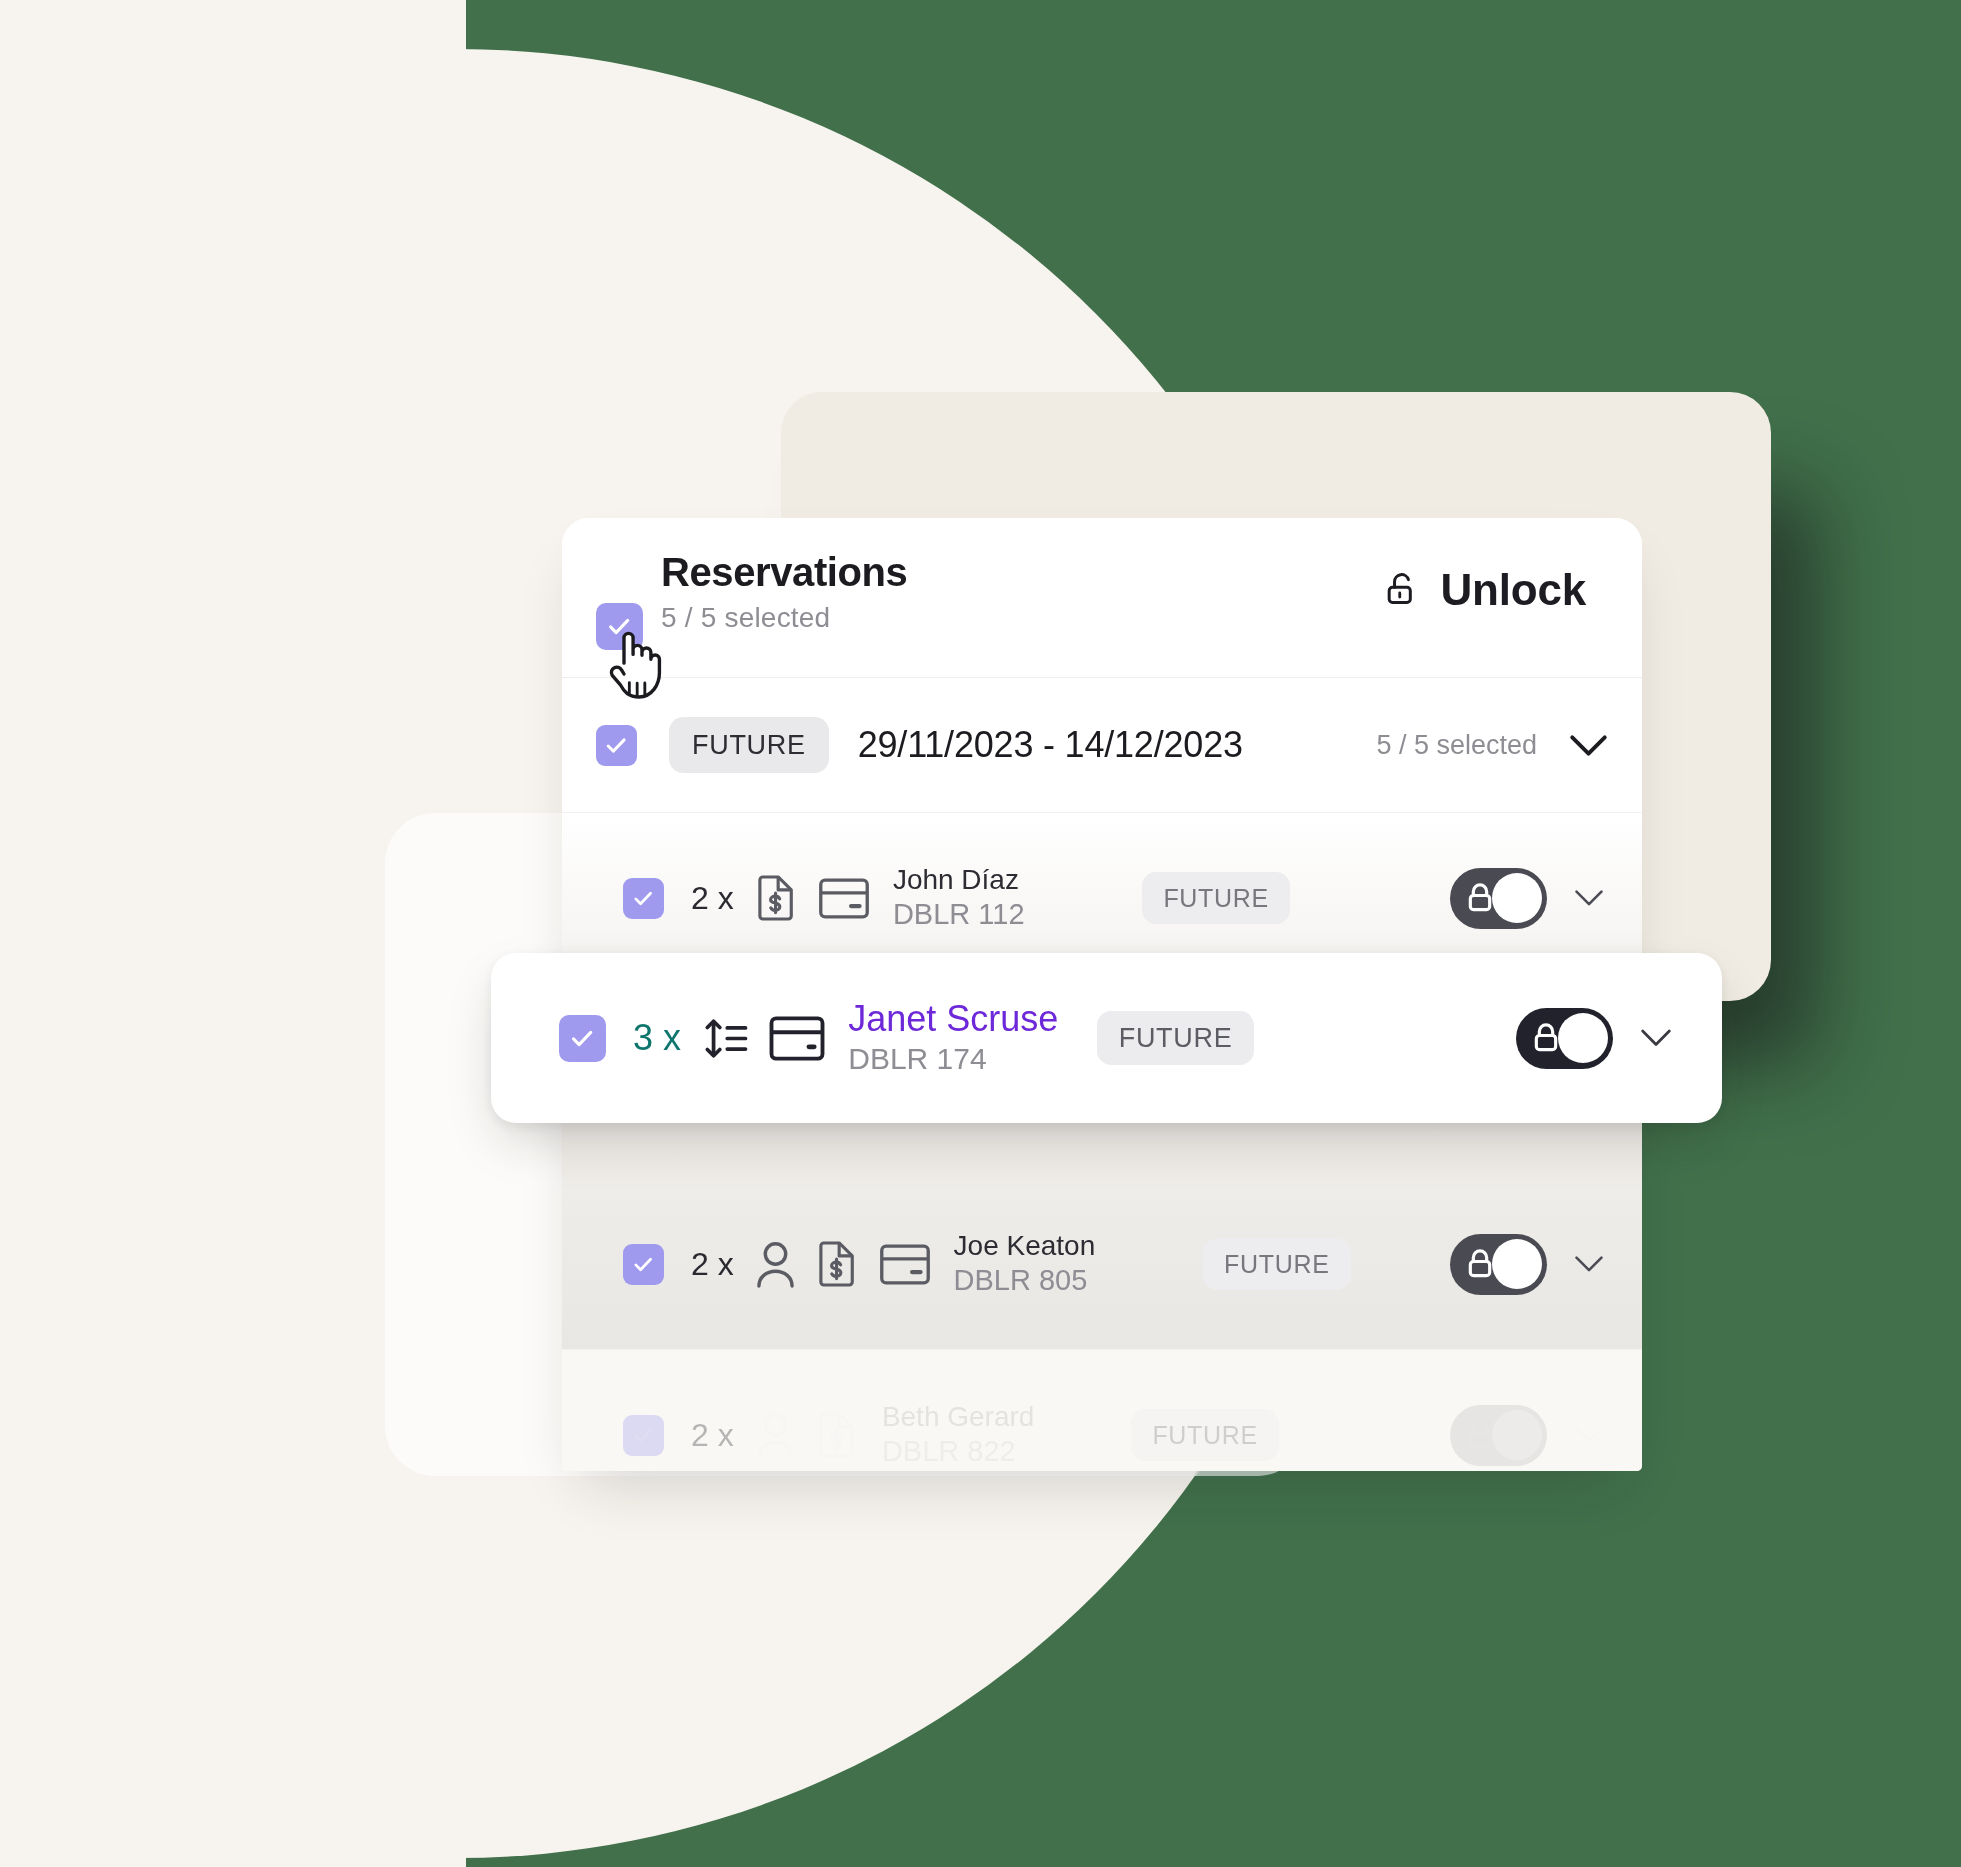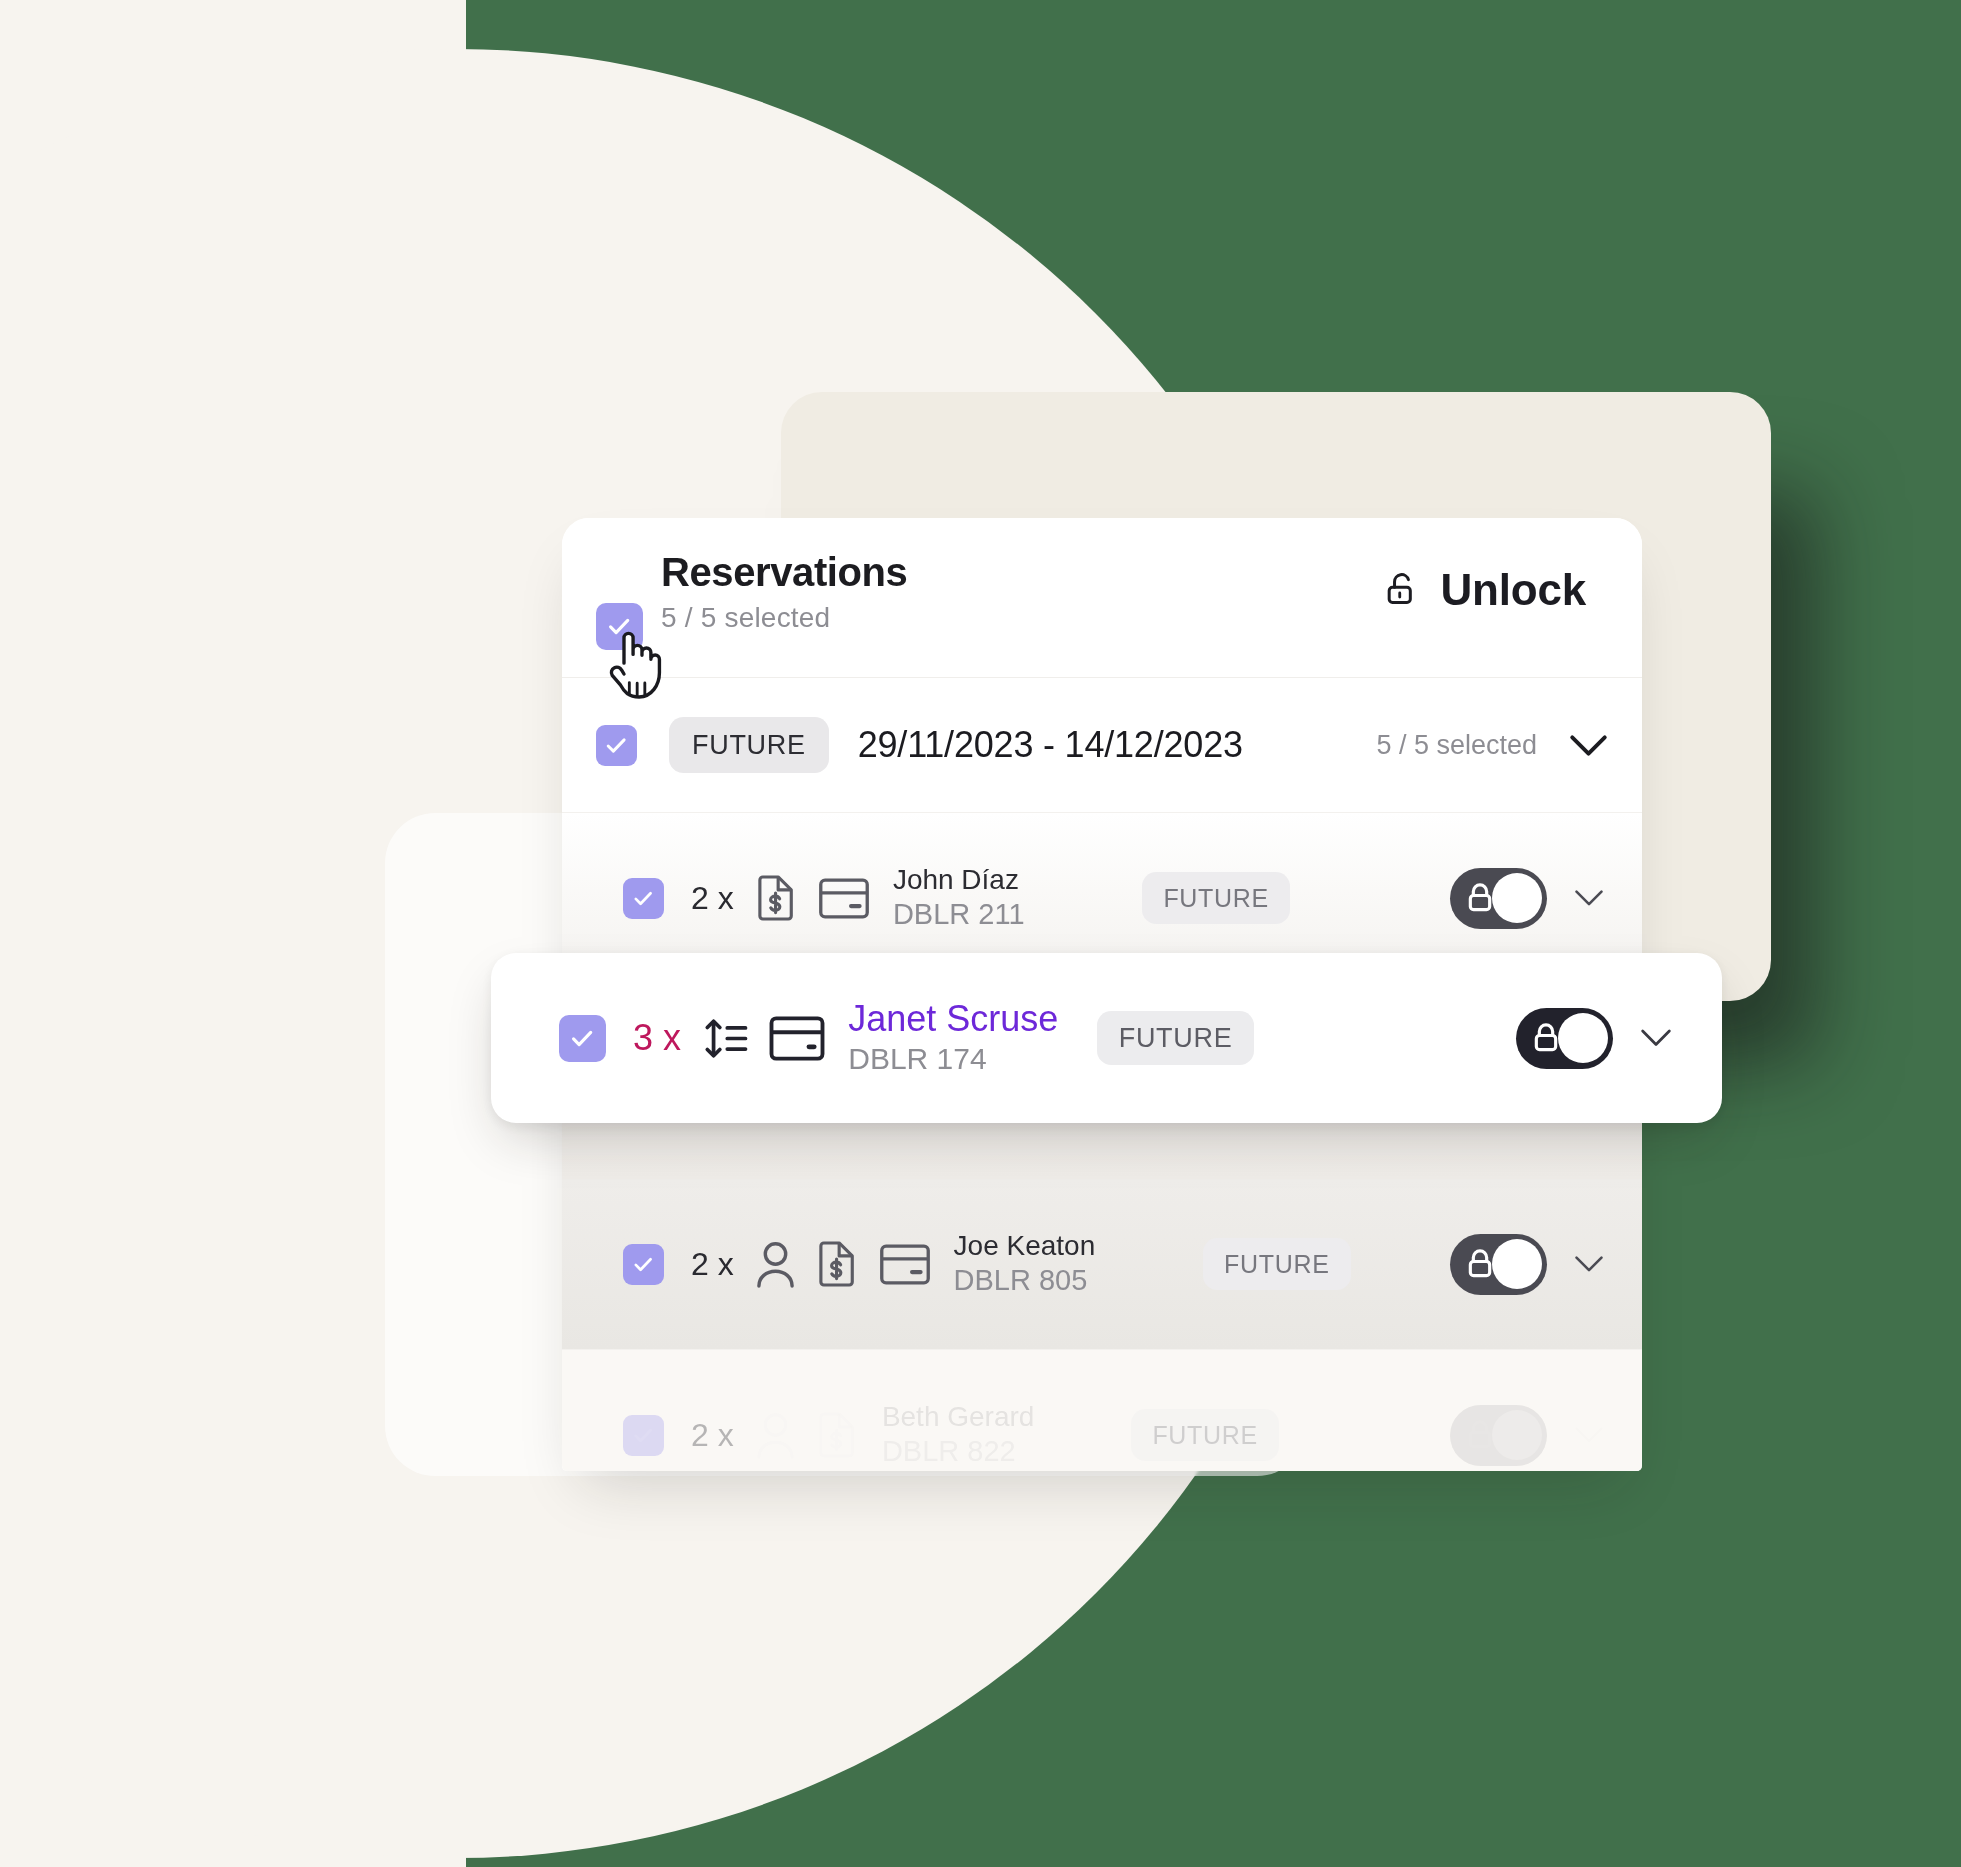--- a/index.html
+++ b/index.html
@@ -193,21 +193,21 @@
     border-radius: 25px;
     box-shadow: 0 23px 54px -12.5px rgba(30,28,24,.22), 0 3.6px 12.5px rgba(30,28,24,.07);
     display: flex;
     align-items: center;
     padding-left: 68px;
     box-sizing: border-box;
     z-index: 40;
   }
   #row-highlight .guest-name { font-size: 36px; color: #6d28d9; }
   #row-highlight .guest-room { font-size: 30px; }
-  #row-highlight .qty { font-size: 36px; color: #be185d; }
+  #row-highlight .qty { font-size: 36px; color: #0f766e; }
   #row-highlight .row-badge { font-size: 27px; color: #5c5c64; background: #ececee; }
 
   
   .cb {
     width: 41px; height: 41px;
     border-radius: 9px;
     background: #9f9aee;
     display: flex; align-items: center; justify-content: center;
     flex: 0 0 auto;
     cursor: pointer;
@@ -300,21 +300,21 @@
         <span>
           <svg width="52" height="41" viewBox="0 0 26 21">
             <rect x="1.1" y="1.1" width="23.8" height="18.8" rx="2.2" stroke="#5b5b63" stroke-width="1.7" fill="none"></rect>
             <path d="M1.1 7.6h23.8" stroke="#5b5b63" stroke-width="1.7"></path>
             <path d="M16.6 14.4h4.4" stroke="#5b5b63" stroke-width="2.1" stroke-linecap="round"></path>
           </svg>
         </span>
       </div>
       <div class="guest">
         <div class="guest-name">John Díaz</div>
-        <div class="guest-room">DBLR 211</div>
+        <div class="guest-room">DBLR 112</div>
       </div>
       <div class="row-badge">FUTURE</div>
       <div class="row-right">
         <div class="toggle dim">
           <span class="lk">
             <svg width="30" height="32" viewBox="0 0 18 19">
               <path d="M5 8V5.6a4 4 0 0 1 8 0V8" stroke="#fff" stroke-width="1.9" fill="none" stroke-linecap="round"></path>
               <rect x="3.2" y="8" width="11.6" height="8.5" rx="1.9" stroke="#fff" stroke-width="1.9" fill="none"></rect>
             </svg>
           </span>

